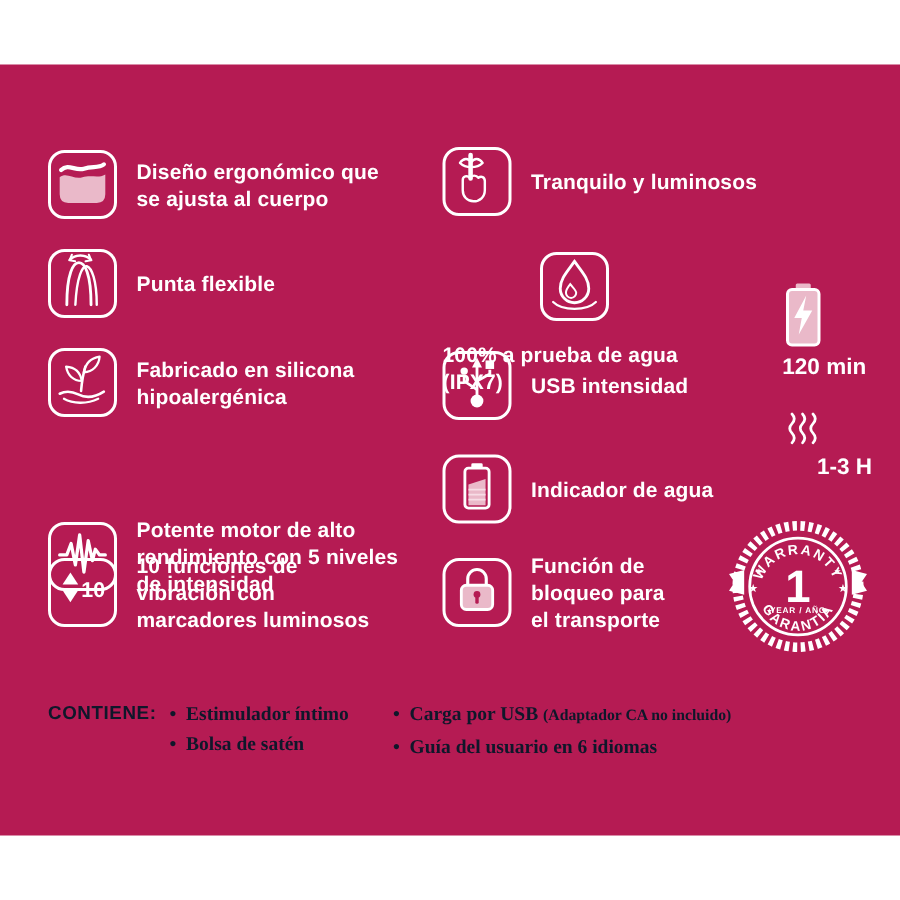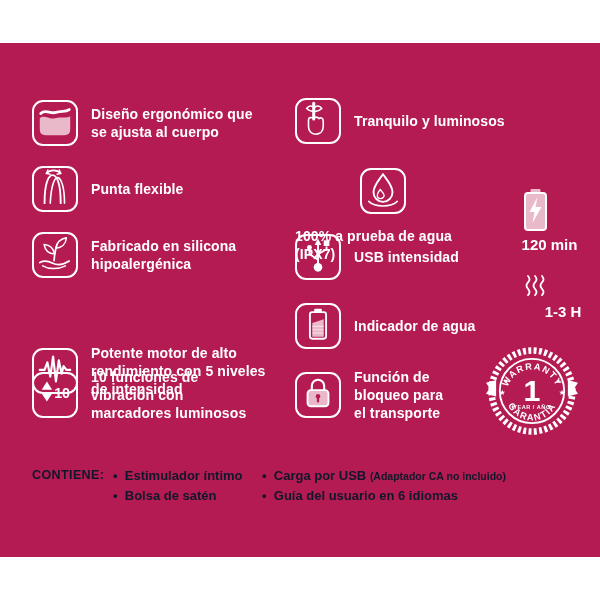--- a/index.html
+++ b/index.html
@@ -13,21 +13,21 @@
   .label{font-size:14px;font-weight:bold;line-height:18px;letter-spacing:.1px;color:#fff;}
   .w178{max-width:178px;} .w168{max-width:168px;} .w192{max-width:192px;}
   .w176{max-width:176px;} .w104{max-width:104px;}
   .rail{position:absolute;color:#fff;text-align:center;}
   .rail-label{font-size:15px;font-weight:bold;color:#fff;}
   .badge{position:absolute;left:486px;top:345px;width:92px;height:92px;}
   svg text{font-family:"Liberation Sans", sans-serif;}
   .contents{position:absolute;left:32px;top:466px;display:flex;color:#0f172a;}
   .contents-heading{font-size:12.5px;font-weight:bold;letter-spacing:.4px;width:81px;padding-top:2px;}
   .contents ul{list-style:none;margin:0;padding:0;}
-  .contents li{font-size:13px;font-weight:bold;line-height:20px;white-space:nowrap;}
+  .contents li{font-size:13px;font-weight:bold;line-height:20px;white-space:nowrap;font-family:Liberation Serif, serif;}
   .contents li::before{content:"\2022\00a0\00a0";}
   .col1{width:149px;}
   .note{font-size:10.5px;font-weight:bold;}
 </style>
 </head>
 <body>
 
 <div class="page">
   <div class="panel"></div>
 

